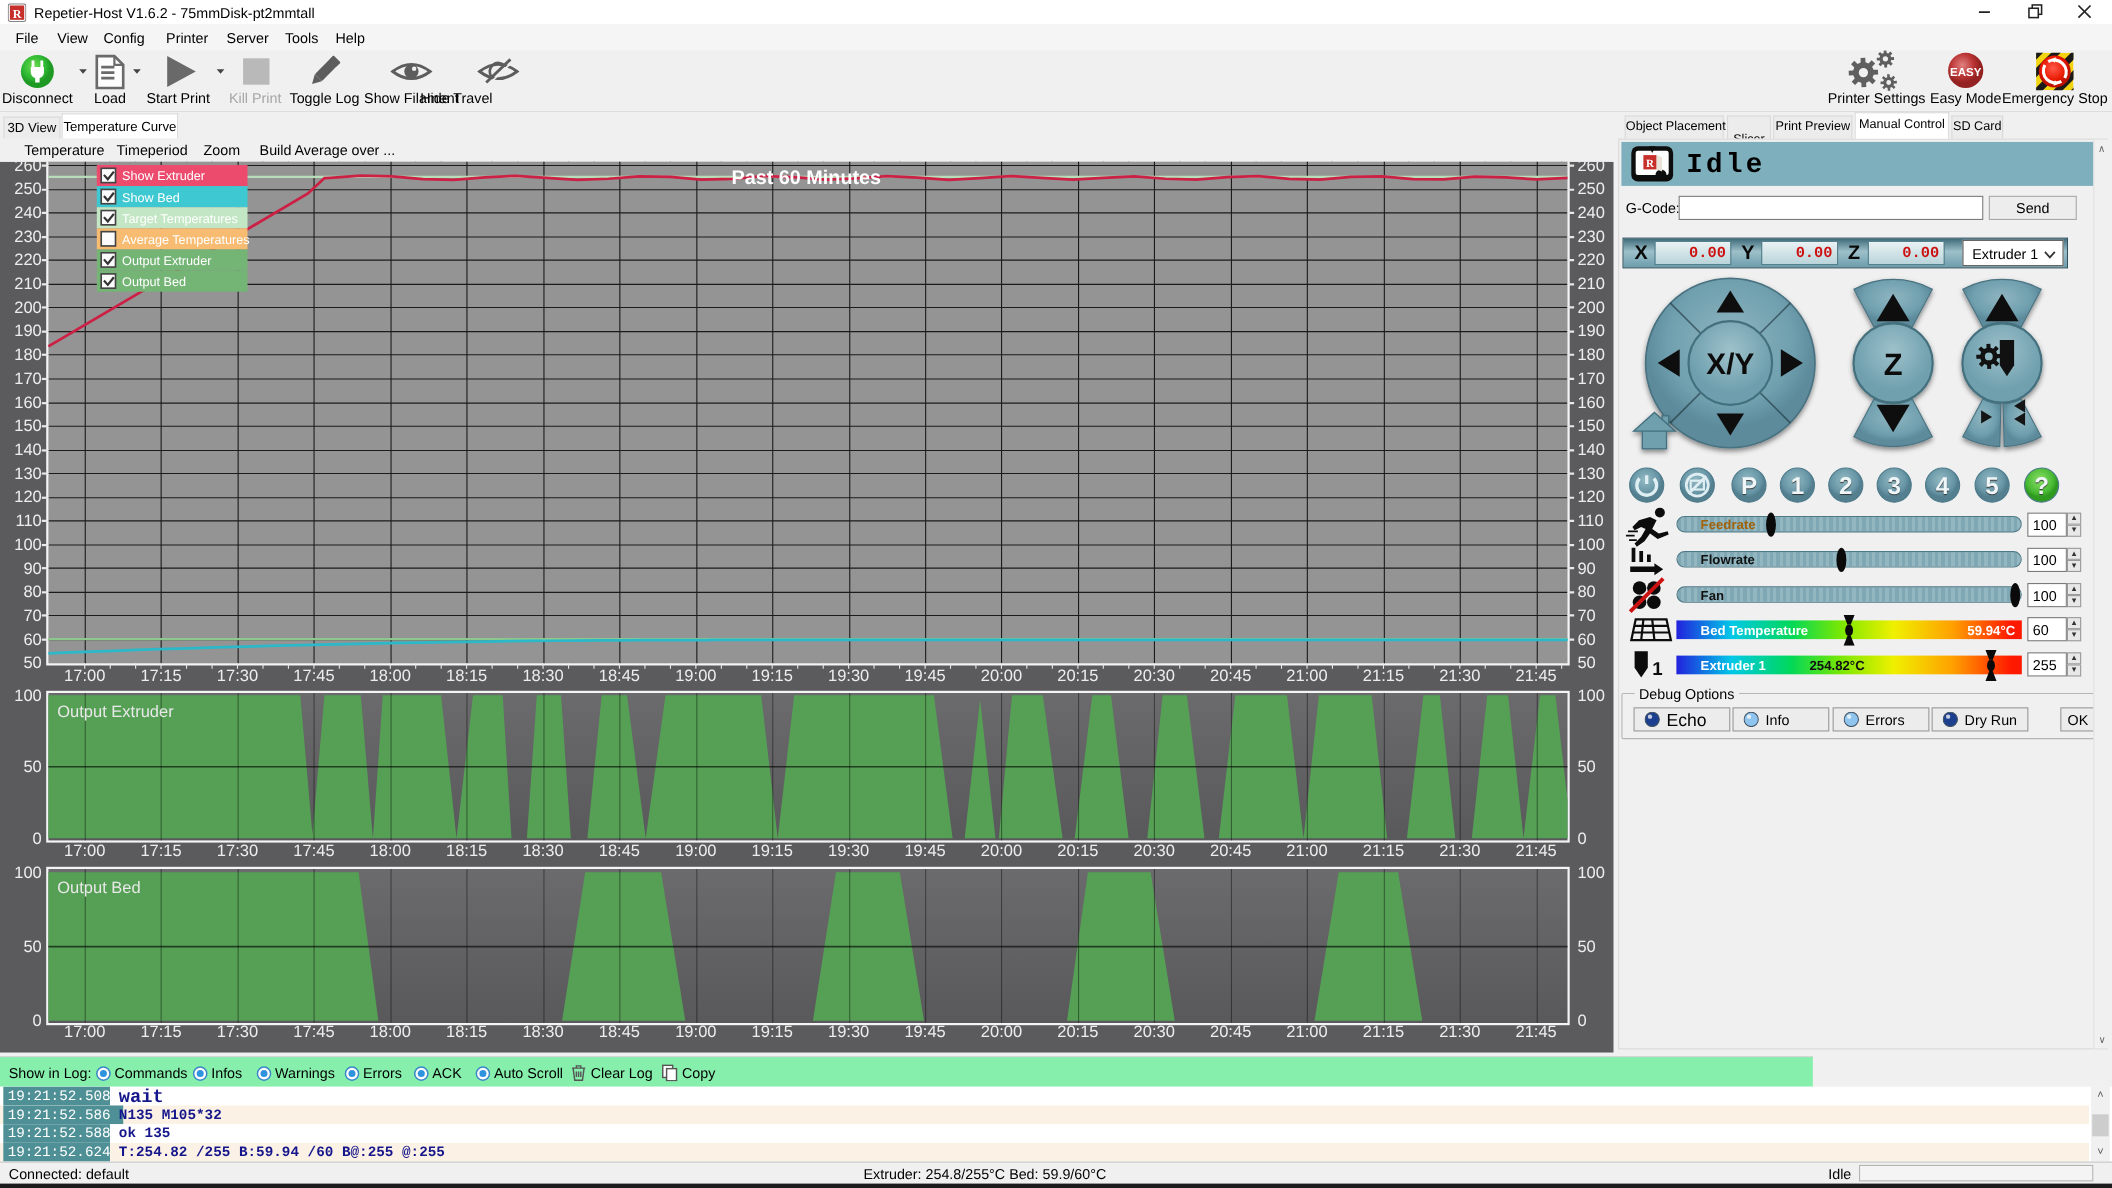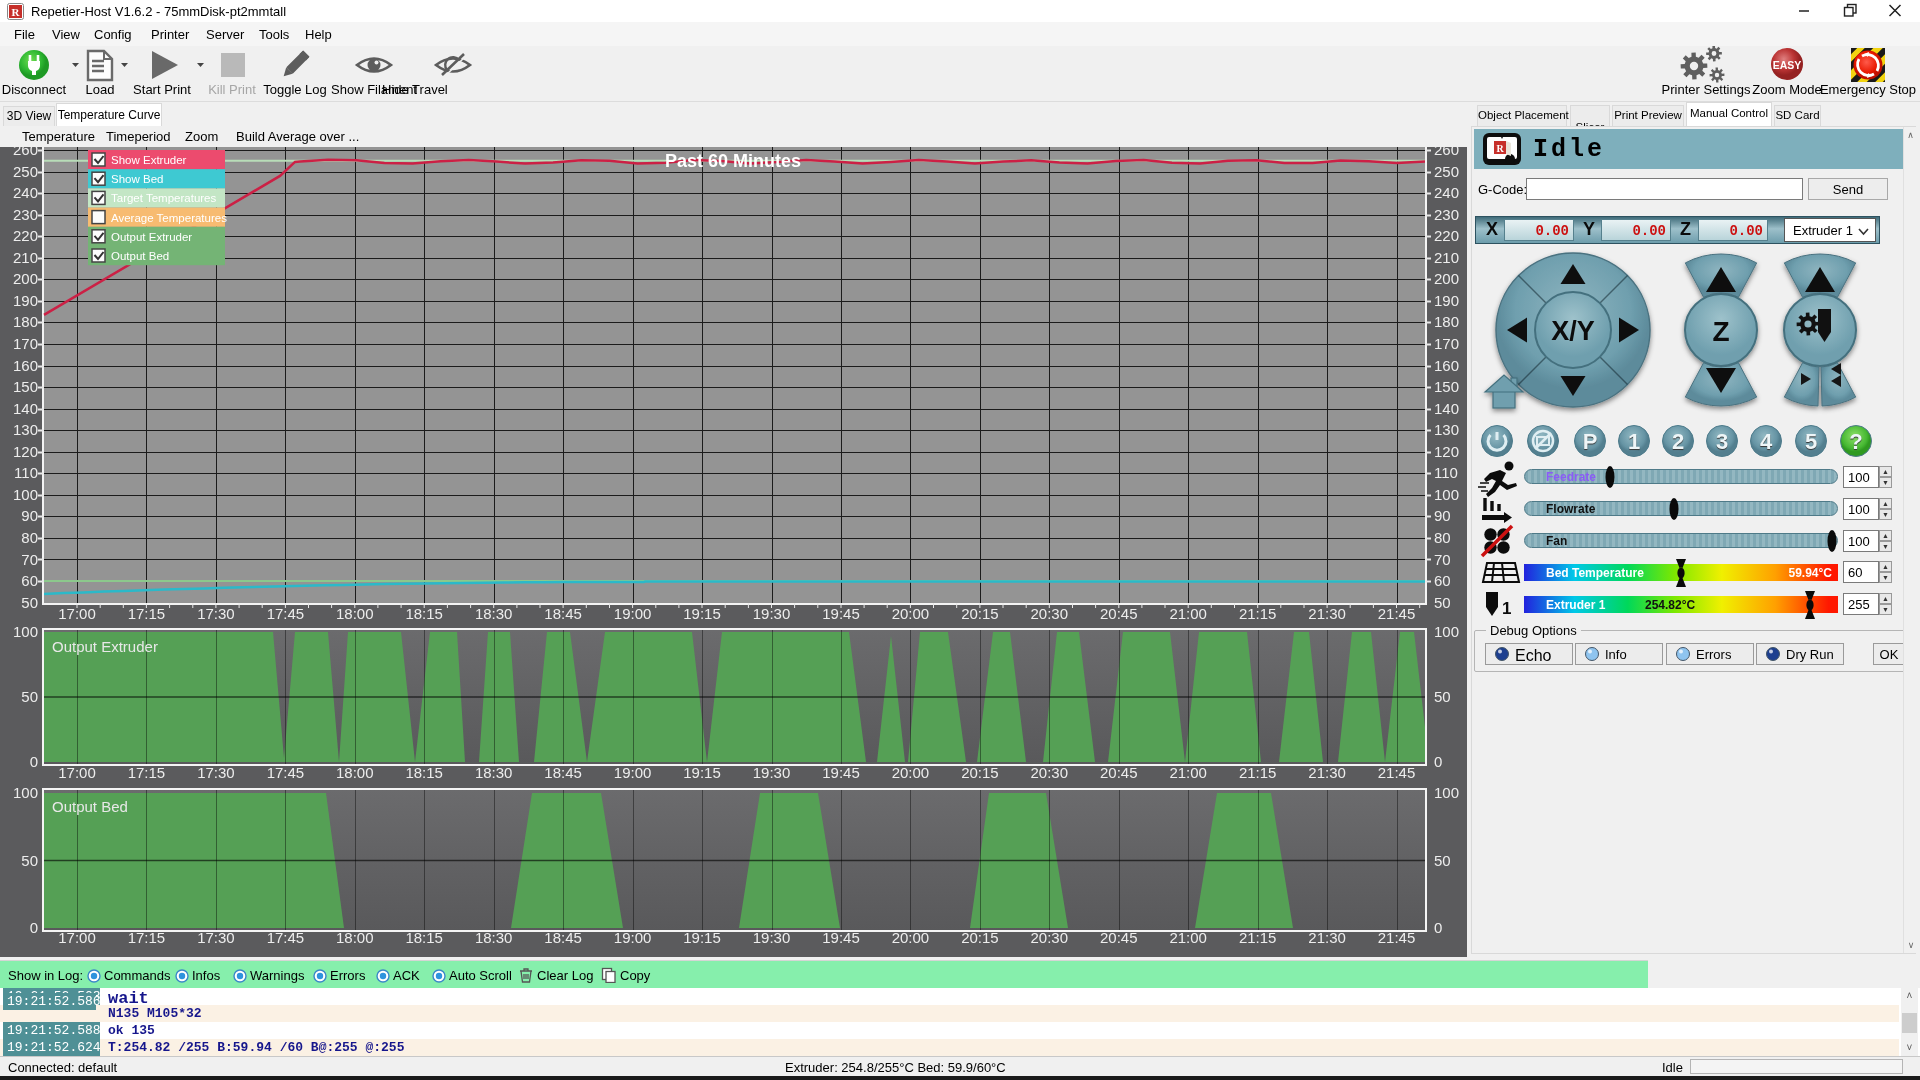--- a/index.html
+++ b/index.html
@@ -105,21 +105,21 @@
 </g>
 </svg>
 <div class="abs" style="left:-36px;top:36px;width:140px;text-align:center;font-size:13px;color:#000;white-space:nowrap">Disconnect</div>
 <div class="abs" style="left:30px;top:36px;width:140px;text-align:center;font-size:13px;color:#000;white-space:nowrap">Load</div>
 <div class="abs" style="left:92px;top:36px;width:140px;text-align:center;font-size:13px;color:#000;white-space:nowrap">Start Print</div>
 <div class="abs" style="left:162px;top:36px;width:140px;text-align:center;font-size:13px;color:#a6a6a6;white-space:nowrap">Kill Print</div>
 <div class="abs" style="left:225px;top:36px;width:140px;text-align:center;font-size:13px;color:#000;white-space:nowrap">Toggle Log</div>
 <div class="abs" style="left:304px;top:36px;width:140px;text-align:center;font-size:13px;color:#000;white-space:nowrap">Show Filament</div>
 <div class="abs" style="left:382px;top:36px;width:140px;text-align:left;font-size:13px;color:#000;white-space:nowrap">Hide Travel</div>
 <div class="abs" style="left:1636px;top:36px;width:140px;text-align:center;font-size:13px;color:#000;white-space:nowrap">Printer Settings</div>
-<div class="abs" style="left:1717px;top:36px;width:140px;text-align:center;font-size:13px;color:#000;white-space:nowrap">Zoom Mode</div>
+<div class="abs" style="left:1717px;top:36px;width:140px;text-align:center;font-size:13px;color:#000;white-space:nowrap">Easy Mode</div>
 <div class="abs" style="left:1798px;top:36px;width:140px;text-align:center;font-size:13px;color:#000;white-space:nowrap">Emergency Stop</div>
 </div>
 <div class="abs" style="left:0;top:102px;width:1467px;height:24px;background:#f0f0f0">
 <div class="abs" style="left:3px;top:4px;width:52px;height:20px;background:#ececec;border:1px solid #d9d9d9;border-bottom:none;text-align:center;padding-top:2px;font-size:12px">3D View</div>
 <div class="abs" style="left:56px;top:1px;width:106px;height:23px;background:#fff;border:1px solid #d9d9d9;border-bottom:none;text-align:center;padding-top:4px;font-size:12px">Temperature Curve</div>
 </div>
 <div class="abs" style="left:0;top:126px;width:1467px;height:21px;background:#f0f0f0">
 <span class="abs" style="left:22px;top:3px">Temperature</span>
 <span class="abs" style="left:106px;top:3px">Timeperiod</span>
 <span class="abs" style="left:185px;top:3px">Zoom</span>
@@ -631,21 +631,21 @@
 <circle cx="252" cy="17" r="15.5" fill="url(#btn)" stroke="#4d7b8b" stroke-width="1"></circle>
 <text x="252" y="25" font-size="22" font-weight="bold" text-anchor="middle" fill="#eef6f8" style="text-shadow:0 1px 1px #333">3</text>
 <circle cx="296" cy="17" r="15.5" fill="url(#btn)" stroke="#4d7b8b" stroke-width="1"></circle>
 <text x="296" y="25" font-size="22" font-weight="bold" text-anchor="middle" fill="#eef6f8" style="text-shadow:0 1px 1px #333">4</text>
 <circle cx="341" cy="17" r="15.5" fill="url(#btn)" stroke="#4d7b8b" stroke-width="1"></circle>
 <text x="341" y="25" font-size="22" font-weight="bold" text-anchor="middle" fill="#eef6f8" style="text-shadow:0 1px 1px #333">5</text>
 <circle cx="386" cy="17" r="15.5" fill="url(#btng)" stroke="#4d7b8b" stroke-width="1"></circle>
 <text x="386" y="25" font-size="22" font-weight="bold" text-anchor="middle" fill="#eef6f8" style="text-shadow:0 1px 1px #333">?</text>
 </svg>
 <div class="abs" style="left:1524px;top:469px;width:314px;height:15px;border:1px solid #4e7a88;border-radius:8px;background:repeating-linear-gradient(90deg,#7fa8b4 0 3px,#93b7c1 3px 6px)"></div>
-<div class="abs" style="left:1546px;top:470px;font-size:12px;font-weight:bold;color:#8b5cf6">Feedrate</div>
+<div class="abs" style="left:1546px;top:470px;font-size:12px;font-weight:bold;color:#a16207">Feedrate</div>
 <svg class="abs" style="left:1604px;top:465px" width="12" height="24">
     <ellipse cx="6" cy="12" rx="4.5" ry="11" fill="#0a0a0a"></ellipse>
   </svg>
 <div class="abs" style="left:1843px;top:466px;width:36px;height:22px;background:#fff;border:1px solid #7a7a7a;font-size:13px;padding:3px 0 0 4px">100</div>
 <div class="abs" style="left:1879px;top:466px;width:13px;height:11px;background:#e8e8e8;border:1px solid #999;font-size:7px;text-align:center;color:#333;line-height:10px">▲</div>
 <div class="abs" style="left:1879px;top:477px;width:13px;height:11px;background:#e8e8e8;border:1px solid #999;font-size:7px;text-align:center;color:#333;line-height:10px">▼</div>
 <div class="abs" style="left:1524px;top:501px;width:314px;height:15px;border:1px solid #4e7a88;border-radius:8px;background:repeating-linear-gradient(90deg,#7fa8b4 0 3px,#93b7c1 3px 6px)"></div>
 <div class="abs" style="left:1546px;top:502px;font-size:12px;font-weight:bold;color:#111">Flowrate</div>
 <svg class="abs" style="left:1668px;top:497px" width="12" height="24">
     <ellipse cx="6" cy="12" rx="4.5" ry="11" fill="#0a0a0a"></ellipse>
@@ -778,21 +778,21 @@
       <rect x="1.5" y="1.5" width="9" height="11" fill="#fff" stroke="#555" stroke-width="1.3"></rect>
       <rect x="5" y="4.5" width="9" height="11" fill="#fff" stroke="#555" stroke-width="1.3"></rect>
     </svg>
 <span class="abs" style="left:620px;top:7px;font-size:13px">Copy</span>
 </div>
 <div class="abs" style="left:0;top:988px;width:1920px;height:68px;background:#fff">
 <div class="abs" style="left:0;top:0px;width:1899px;height:17px;background:#fff"></div>
 <div class="abs" style="left:3px;top:0px;width:97px;height:17px;background:#4f9096;color:#fff;font-family:'Liberation Mono',monospace;font-size:13px;padding:1px 0 0 4px">19:21:52.508</div>
 <div class="abs" style="left:108px;top:1px;color:#16168c;font-family:'Liberation Mono',monospace;font-size:17px;font-weight:bold">wait</div>
 <div class="abs" style="left:0;top:17px;width:1899px;height:17px;background:#fbf1e4"></div>
-<div class="abs" style="left:3px;top:5px;width:93px;height:17px;background:#4f9096;color:#fff;font-family:'Liberation Mono',monospace;font-size:13px;padding:1px 0 0 4px">19:21:52.586</div>
+<div class="abs" style="left:3px;top:17px;width:109px;height:17px;background:#4f9096;color:#fff;font-family:'Liberation Mono',monospace;font-size:13px;padding:1px 0 0 4px">19:21:52.586</div>
 <div class="abs" style="left:108px;top:18px;color:#16168c;font-family:'Liberation Mono',monospace;font-size:13px;font-weight:bold">N135 M105*32</div>
 <div class="abs" style="left:0;top:34px;width:1899px;height:17px;background:#fff"></div>
 <div class="abs" style="left:3px;top:34px;width:97px;height:17px;background:#4f9096;color:#fff;font-family:'Liberation Mono',monospace;font-size:13px;padding:1px 0 0 4px">19:21:52.588</div>
 <div class="abs" style="left:108px;top:35px;color:#16168c;font-family:'Liberation Mono',monospace;font-size:13px;font-weight:bold">ok 135</div>
 <div class="abs" style="left:0;top:51px;width:1899px;height:17px;background:#fbf1e4"></div>
 <div class="abs" style="left:3px;top:51px;width:97px;height:17px;background:#4f9096;color:#fff;font-family:'Liberation Mono',monospace;font-size:13px;padding:1px 0 0 4px">19:21:52.624</div>
 <div class="abs" style="left:108px;top:52px;color:#16168c;font-family:'Liberation Mono',monospace;font-size:13px;font-weight:bold">T:254.82 /255 B:59.94 /60 B@:255 @:255</div>
 <div class="abs" style="left:1901px;top:0;width:17px;height:68px;background:#f0f0f0">
 <div style="height:16px;text-align:center;font-size:10px;color:#555;line-height:15px">˄</div>
 <div class="abs" style="left:1px;top:25px;width:15px;height:20px;background:#cdcdcd"></div>

